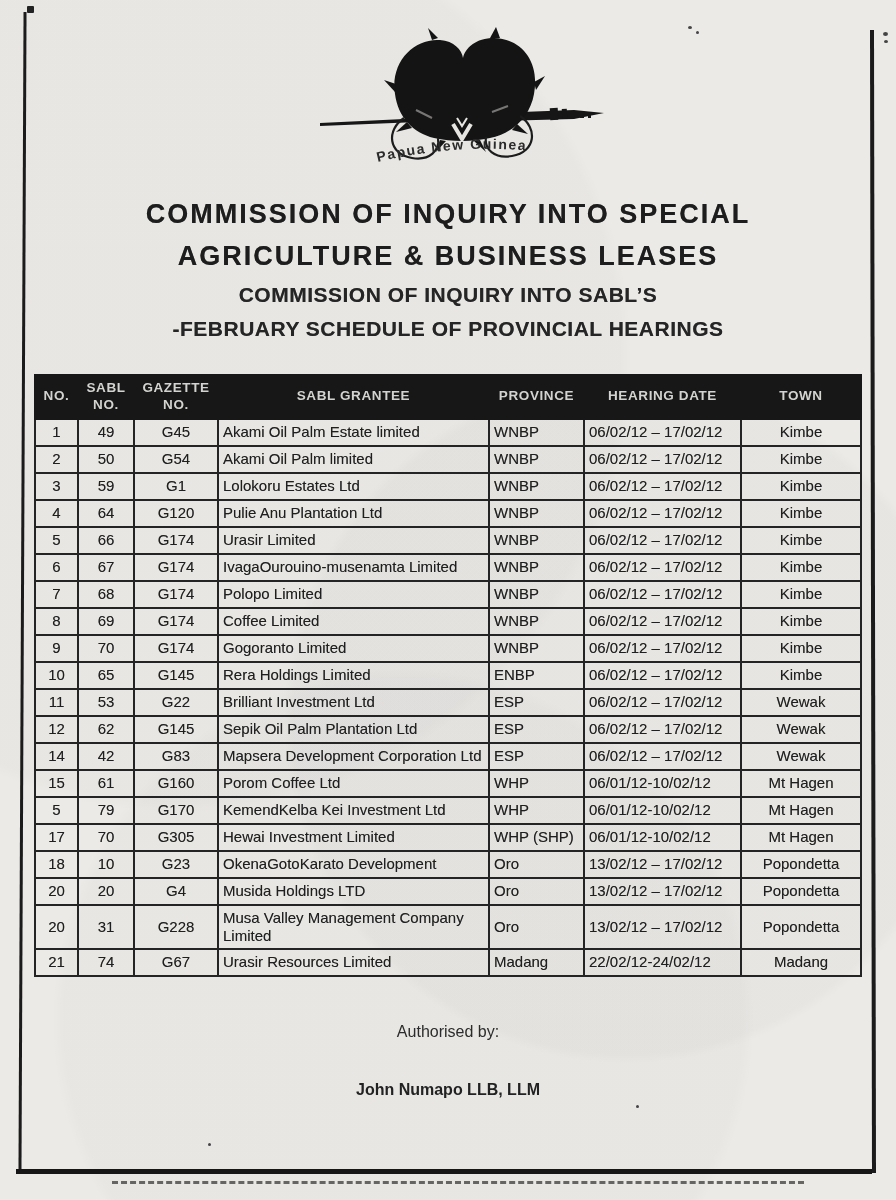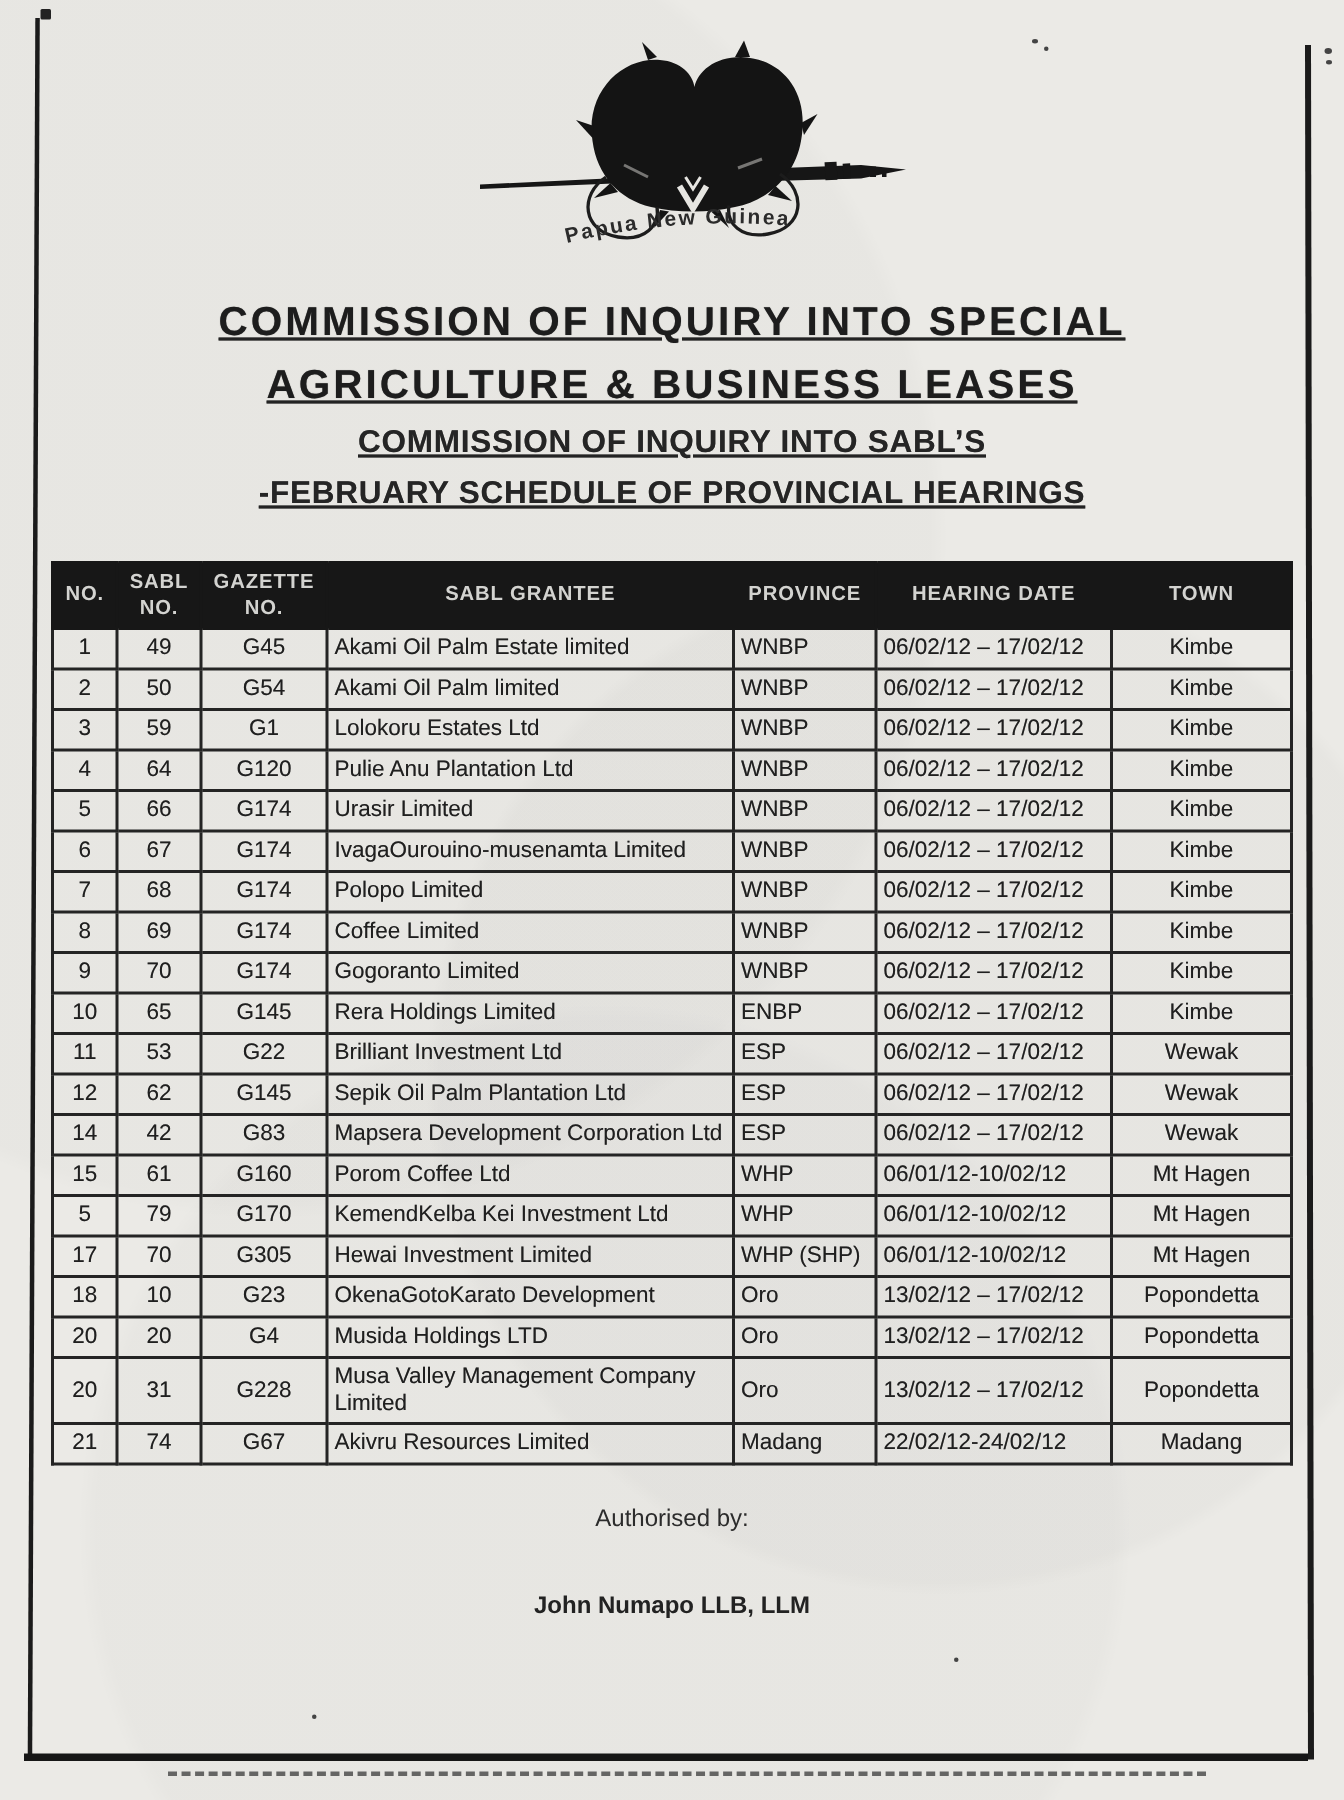--- a/index.html
+++ b/index.html
@@ -35,21 +35,21 @@
   .speck.s7{left:208px;top:1143px;width:3px;height:3px;}
   .speck.s8{left:838px;top:398px;width:3px;height:4px;}
 
   .content{position:absolute;left:0;top:0;width:896px;}
 
   .emblem-wrap{
     width:300px;margin:22px auto 0 auto;
     position:relative;left:14px;
     height:150px;
   }
-  .titles{margin-top:22px;text-align:center;text-decoration:underline;}
+  .titles{margin-top:22px;text-align:center;}
   .title-main{
     font-size:27px;font-weight:bold;letter-spacing:2px;
     line-height:1.55;color:#1d1d1d;margin:0;
     text-shadow:0 0 .5px rgba(0,0,0,.55);
   }
   .subtitle{
     font-size:21px;font-weight:bold;letter-spacing:.5px;
     line-height:1.65;color:#252525;
     text-shadow:0 0 .4px rgba(0,0,0,.5);
   }
@@ -82,21 +82,21 @@
     padding:3px 4px;
     vertical-align:middle;
     color:#1f1f1f;
     height:19px;
     text-shadow:0 0 .4px rgba(0,0,0,.4);
   }
   td.col0,td.col1,td.col2,td.col6{text-align:center;}
   td.col3,td.col4,td.col5{text-align:left;padding-left:7px;}
 
   .footer{text-align:center;}
-  .authorised{margin-top:27px;font-size:16px;color:#2c2c2c;}
+  .authorised{margin-top:46px;font-size:16px;color:#2c2c2c;}
   .sign-name{margin-top:40px;font-size:16px;font-weight:bold;color:#222;}
 </style>
 </head>
 <body>
 
 <div class="paper-noise"></div>
 
 <div class="frame-left"></div>
 <div class="frame-right"></div>
 <div class="frame-bottom"></div>
@@ -352,21 +352,21 @@
           <td class="col2">G228</td>
           <td class="col3">Musa Valley Management Company Limited</td>
           <td class="col4">Oro</td>
           <td class="col5">13/02/12 – 17/02/12</td>
           <td class="col6">Popondetta</td>
         </tr>
         <tr>
           <td class="col0">21</td>
           <td class="col1">74</td>
           <td class="col2">G67</td>
-          <td class="col3">Akivru Resources Limited</td>
+          <td class="col3">Urasir Resources Limited</td>
           <td class="col4">Madang</td>
           <td class="col5">22/02/12-24/02/12</td>
           <td class="col6">Madang</td>
         </tr>
       </tbody>
   </table>
 
   <div class="footer">
     <div class="authorised">Authorised by:</div>
     <div class="sign-name">John Numapo LLB, LLM</div>

